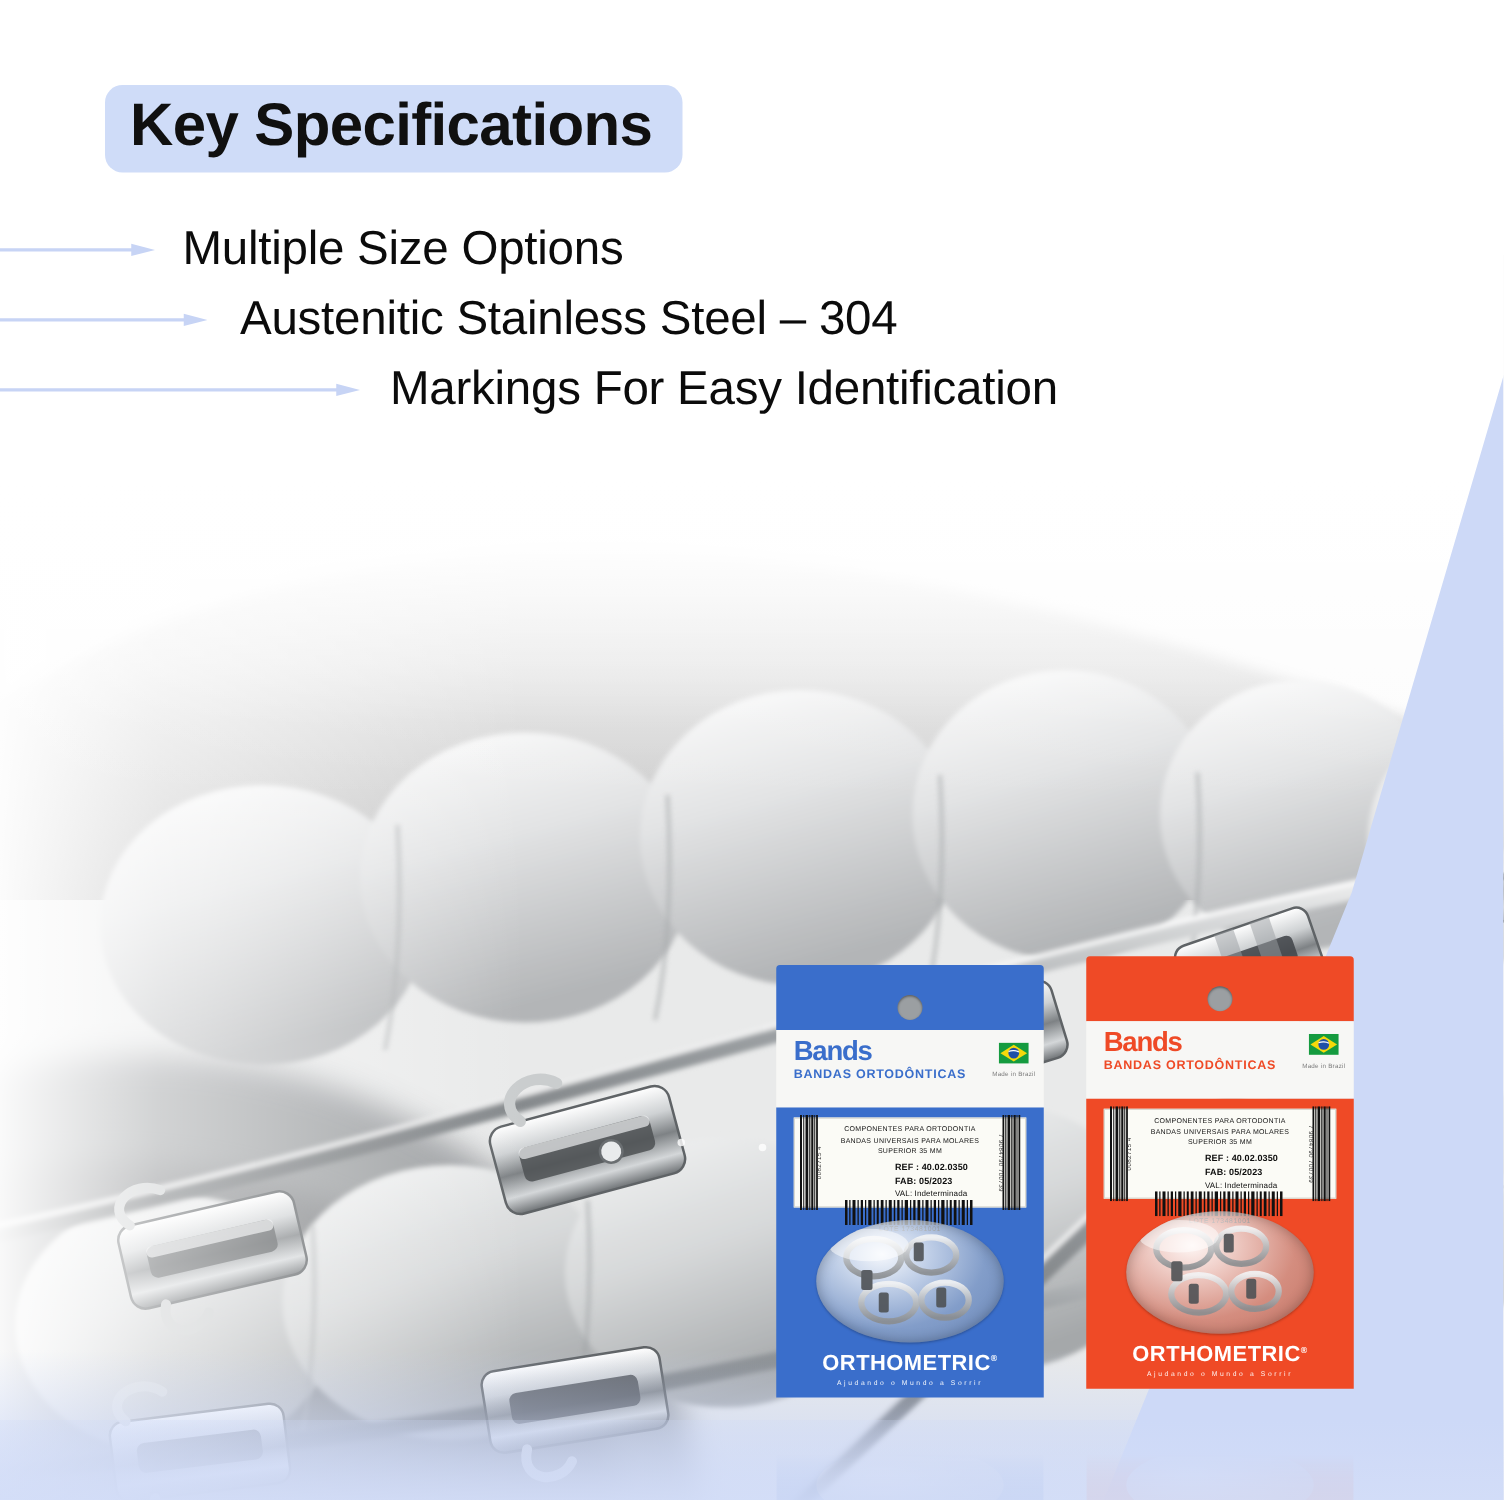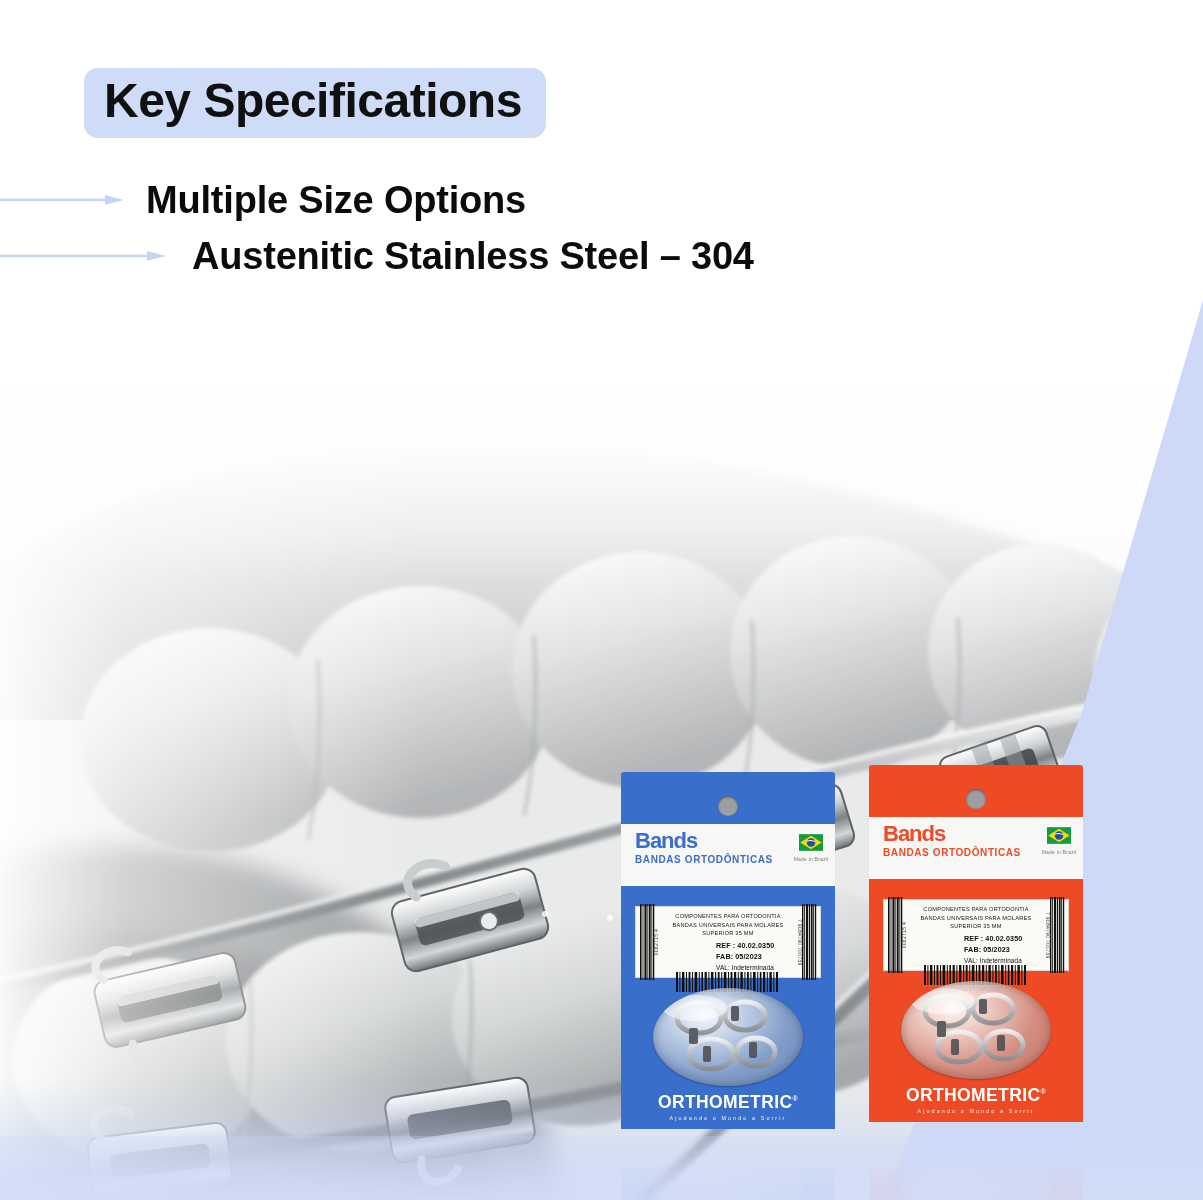--- a/index.html
+++ b/index.html
@@ -60,21 +60,21 @@
     white-space:nowrap;
   }
 
   
   .specs{ position:absolute; left:0; top:172px; width:1050px; }
   .spec-row{ position:relative; height:56px; }
   .arrow{ position:absolute; left:0; top:50%; transform:translateY(-50%); height:14px; }
   .arrow svg{ display:block; }
   .spec-label{
     position:absolute; top:50%; transform:translateY(-50%);
-    font-size:38px; font-weight:700; color:#0b0b0b; white-space:nowrap; letter-spacing:-.2px;
+    font-size:38px; font-weight:400; color:#0b0b0b; white-space:nowrap; letter-spacing:-.2px;
   }
 
   
   .pack{ position:absolute; width:214px; }
   .pack-blue{ left:621px; top:772px; }
   .pack-red{  left:869px; top:765px; }
 
   .pack-body{ position:relative; width:214px; }
   .pack-top{
     height:52px; border-radius:3px 3px 0 0; position:relative;
@@ -88,21 +88,21 @@
     background:#f7f7f5; height:62px; position:relative; padding:4px 0 0 14px;
   }
   .brand{ font-size:22px; font-weight:700; letter-spacing:-1px; line-height:1; margin-top:2px; }
   .brand-sub{ font-size:10px; font-weight:700; letter-spacing:.6px; margin-top:2px; }
   .flag-box{ position:absolute; right:6px; top:10px; width:36px; text-align:center; }
   .flag{ width:24px; height:17px; display:inline-block; }
   .made-in{ font-size:5px; color:#7b7b7b; letter-spacing:.2px; margin-top:1px; white-space:nowrap; }
 
   .pack-lower{ position:relative; padding-top:6px; padding-bottom:8px; }
   .label-card{
-    position:relative; margin:14px auto 0 auto; width:186px; height:72px;
+    position:relative; margin:2px auto 0 auto; width:186px; height:72px;
     background:#fbfbf6; border:1px solid #d8d8d0; border-radius:0;
     display:flex;
   }
   .bc-side{ width:22px; position:relative; display:flex; align-items:center; justify-content:center; }
   .bc-side svg{ display:block; }
   .bc-num-v{
     position:absolute; font-size:5px; color:#333; writing-mode:vertical-rl;
     white-space:nowrap; letter-spacing:.3px;
   }
   .bc-left .bc-num-v{ right:-1px; transform:rotate(180deg); }
@@ -352,20 +352,31 @@
             <g fill="#c7d4f5">
               <rect x="0" y="5.6" width="150" height="2.6"></rect>
               <path d="M147,2 L166,6.9 L147,11.8 Z"></path>
             </g>
           </svg>
       </div>
       <div class="spec-label" style="left:192px">Austenitic Stainless Steel – 304</div>
     </div>
 
 
+    <div class="spec-row">
+      <div class="arrow">
+        <svg width="288" height="14" viewBox="0 0 288 14">
+            <g fill="#c7d4f5">
+              <rect x="0" y="5.6" width="272" height="2.6"></rect>
+              <path d="M269,2 L288,6.9 L269,11.8 Z"></path>
+            </g>
+          </svg>
+      </div>
+      <div class="spec-label" style="left:312px">Markings For Easy Identification</div>
+    </div>
 
   </div>
 
   <div class="pack pack-blue">
     <div class="pack-body">
 
       <div class="pack-top" style="background:#3a6ecb">
         <div class="hang-hole"></div>
       </div>
 

